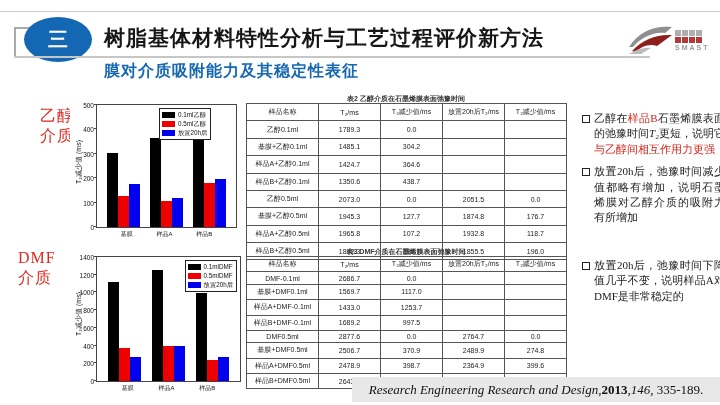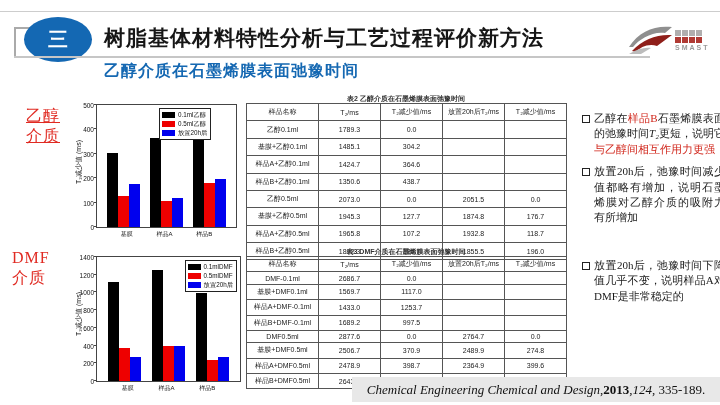--- a/index.html
+++ b/index.html
@@ -20,22 +20,22 @@
   .logo .txtcol{display:flex;flex-direction:column;gap:1px;}
   .logo .sqrow{display:flex;gap:1px;}
   .logo .sq{width:6px;height:6px;}
   .logo .sq.g{background:#b0aeae;}
   .logo .sq.r{background:#b03a34;}
   .logo .smast{font-size:7px;color:#9a9a9a;letter-spacing:2px;font-weight:bold;}
 
   
   .medium-label{position:absolute;color:#e02a22;font-size:16px;line-height:1.25;white-space:pre-line;
                 font-family:"Liberation Serif",serif;letter-spacing:1px;}
-  #label-0{left:26px;top:106px;text-decoration:underline;}
-  #label-1{left:12px;top:248px;}
+  #label-0{left:40px;top:106px;}
+  #label-1{left:18px;top:248px;}
 
   
   .chart{position:absolute;background:#fff;}
   #chart-0{left:70px;top:99px;width:170px;height:145px;}
   #chart-1{left:70px;top:251px;width:174px;height:147px;}
   .chart .ylab{position:absolute;left:-46px;top:58px;width:110px;height:10px;transform:rotate(-90deg);
                text-align:center;font-size:7px;color:#111;white-space:nowrap;}
   .chart .plot{position:absolute;left:26px;top:5px;right:3px;bottom:16px;border:1px solid #444;}
   .chart .tick-label{position:absolute;left:-24px;width:21px;text-align:right;font-size:6.5px;color:#111;}
   .chart .tick-mark{position:absolute;left:-3px;width:3px;height:1px;background:#444;}
@@ -111,21 +111,21 @@
       <div class="sqrow">
         <span class="sq r"></span>
           <span class="sq r"></span>
           <span class="sq r"></span>
           <span class="sq r"></span>
       </div>
       <div class="smast">SMAST</div>
     </div>
   </div>
 
-  <div class="subtitle">乙醇介质在石墨烯膜表面弛豫时间</div>
+  <div class="subtitle">膜对介质吸附能力及其稳定性表征</div>
 
   <div class="medium-label" id="label-0">乙醇
 介质</div>
   <div class="medium-label" id="label-1">DMF
 介质</div>
 
   <div class="chart" id="chart-0">
     <div class="ylab">T₂减少值 (ms)</div>
     <div class="plot">
       <div class="bars-row">
@@ -404,20 +404,20 @@
       </li>
     </ul>
   <ul class="bullets" id="bullets-1">
       <li>
         <span class="marker"></span>
         <span class="txt"><span>放置20h后，弛豫时间下降值几乎不变，说明样品A对DMF是非常稳定的</span></span>
       </li>
     </ul>
 
   <div class="citation" id="citation">
-      <span class="it">Chemical Engineering Chemical and Design</span>
+      <span class="it">Research Engineering Research and Design</span>
       <span>, </span>
       <span class="b">2013</span>
       <span>, </span>
-      <span class="it">124</span>
+      <span class="it">146</span>
       <span>, 335-189.</span>
     </div>
 </div>
 
 </body></html>

